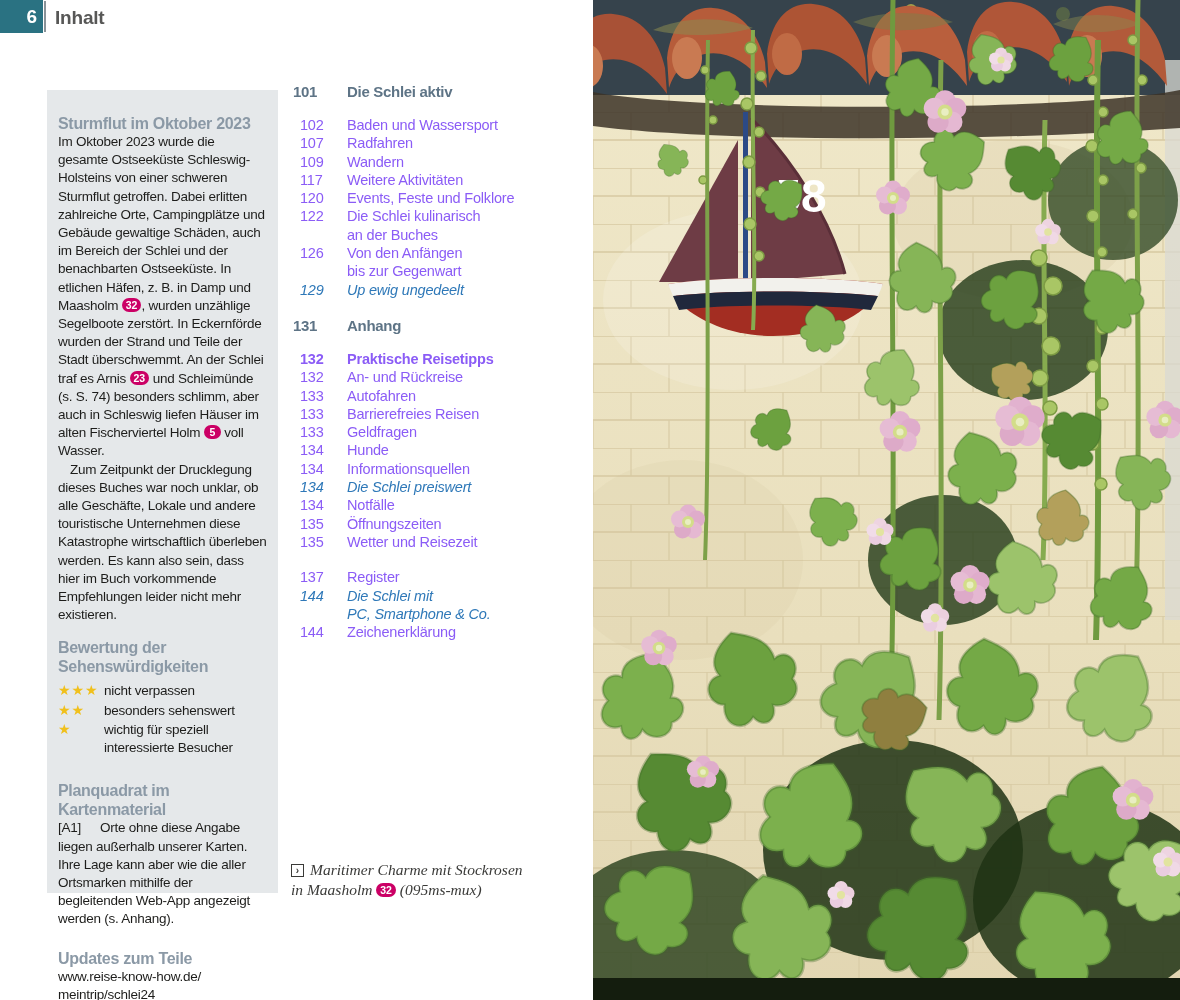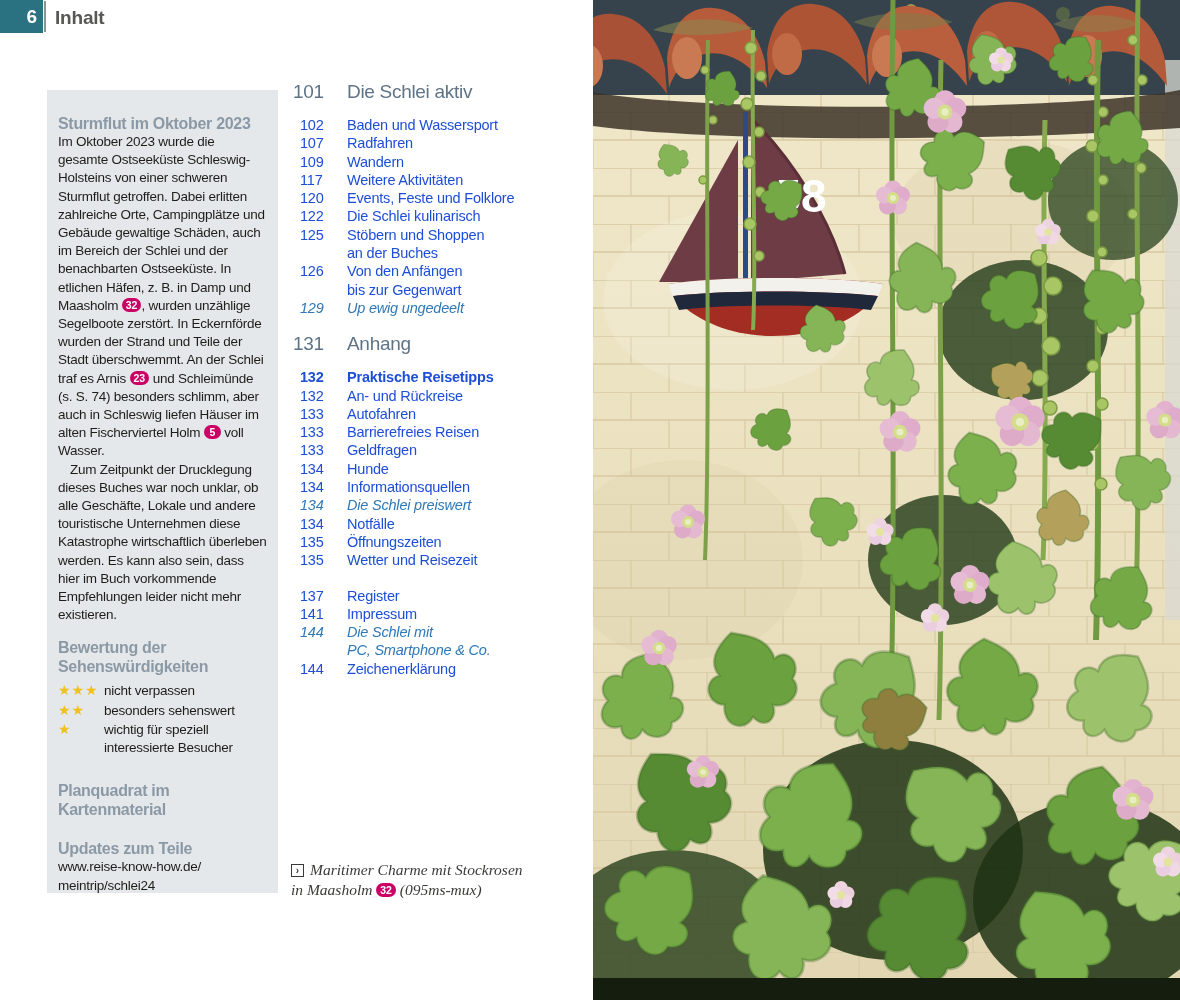--- a/index.html
+++ b/index.html
@@ -41,26 +41,26 @@
   .star-row .stars{
     width:46px;color:#f0c01c;font-size:14px;letter-spacing:1px;flex:none;
     font-family:"DejaVu Sans",sans-serif;
   }
   .star-row .star-label{color:#1d1d1b;font-size:13.5px;letter-spacing:-0.25px;}
   .star-cont{margin-left:46px;}
   .a1-code{display:inline-block;width:42px;}
   
   .toc{position:absolute;left:293px;top:80px;width:290px;}
   .toc-chapter{
-    display:flex;font-weight:normal;font-size:19px;line-height:24px;
+    display:flex;font-weight:bold;font-size:15px;line-height:24px;
     color:#5e7486;letter-spacing:-0.3px;margin:15px 0 12px 0;
   }
   .toc-chapter:first-child{margin-top:0;}
   .toc-chapter .num{width:54px;flex:none;}
-  .toc-row{display:flex;font-size:14.5px;line-height:18.3px;color:#1d4ed8;letter-spacing:-0.2px;}
+  .toc-row{display:flex;font-size:14.5px;line-height:18.3px;color:#8b5cf6;letter-spacing:-0.2px;}
   .toc-row .page{width:47px;margin-left:7px;flex:none;}
   .toc-row.bold{font-weight:bold;}
   .toc-row.special{color:#2e78b8;font-style:italic;}
   .toc-gap{height:17px;}
   
   .caption{
     position:absolute;left:291px;top:860px;width:285px;
     font-family:"Liberation Serif",serif;font-style:italic;
     font-size:15.5px;line-height:19.5px;color:#3a3a38;
   }
@@ -96,20 +96,21 @@
     <span class="stars">★★</span>
     <span class="star-label">besonders sehenswert</span>
   </div>
   <div class="star-row">
     <span class="stars">★</span>
     <span class="star-label">wichtig für speziell</span>
   </div>
   <p class="sb-body star-cont">interessierte Besucher</p>
 
   <p class="sb-heading mt26">Planquadrat im Kartenmaterial</p>
+  <p class="sb-body"><span class="a1-code">[A1]</span><span>Orte ohne diese Angabe liegen außerhalb unserer Karten. Ihre Lage kann aber wie die aller Ortsmarken mithilfe der begleitenden Web-App angezeigt werden (s. Anhang).</span></p>
 
   <p class="sb-heading mt20">Updates zum Teile</p>
   <p class="sb-body">www.reise-know-how.de/</p>
   <p class="sb-body">meintrip/schlei24</p>
 </div>
 
 <div class="toc">
     <div class="toc-chapter">
       <span class="num">101</span>
       <span class="title">Die Schlei aktiv</span>
@@ -132,24 +133,20 @@
     </div>
     <div class="toc-row">
       <span class="page">120</span>
       <span class="label">Events, Feste und Folklore</span>
     </div>
     <div class="toc-row">
       <span class="page">122</span>
       <span class="label">Die Schlei kulinarisch</span>
     </div>
     <div class="toc-row">
-      <span class="page">125</span>
-      <span class="label">Stöbern und Shoppen</span>
-    </div>
-    <div class="toc-row">
       <span class="page"></span>
       <span class="label">an der Buches</span>
     </div>
     <div class="toc-row">
       <span class="page">126</span>
       <span class="label">Von den Anfängen</span>
     </div>
     <div class="toc-row">
       <span class="page"></span>
       <span class="label">bis zur Gegenwart</span>
@@ -203,24 +200,20 @@
       <span class="label">Öffnungszeiten</span>
     </div>
     <div class="toc-row">
       <span class="page">135</span>
       <span class="label">Wetter und Reisezeit</span>
     </div>
     <div class="toc-gap"></div>
     <div class="toc-row">
       <span class="page">137</span>
       <span class="label">Register</span>
-    </div>
-    <div class="toc-row">
-      <span class="page">141</span>
-      <span class="label">Impressum</span>
     </div>
     <div class="toc-row special">
       <span class="page">144</span>
       <span class="label">Die Schlei mit</span>
     </div>
     <div class="toc-row special">
       <span class="page"></span>
       <span class="label">PC, Smartphone &amp; Co.</span>
     </div>
     <div class="toc-row">

